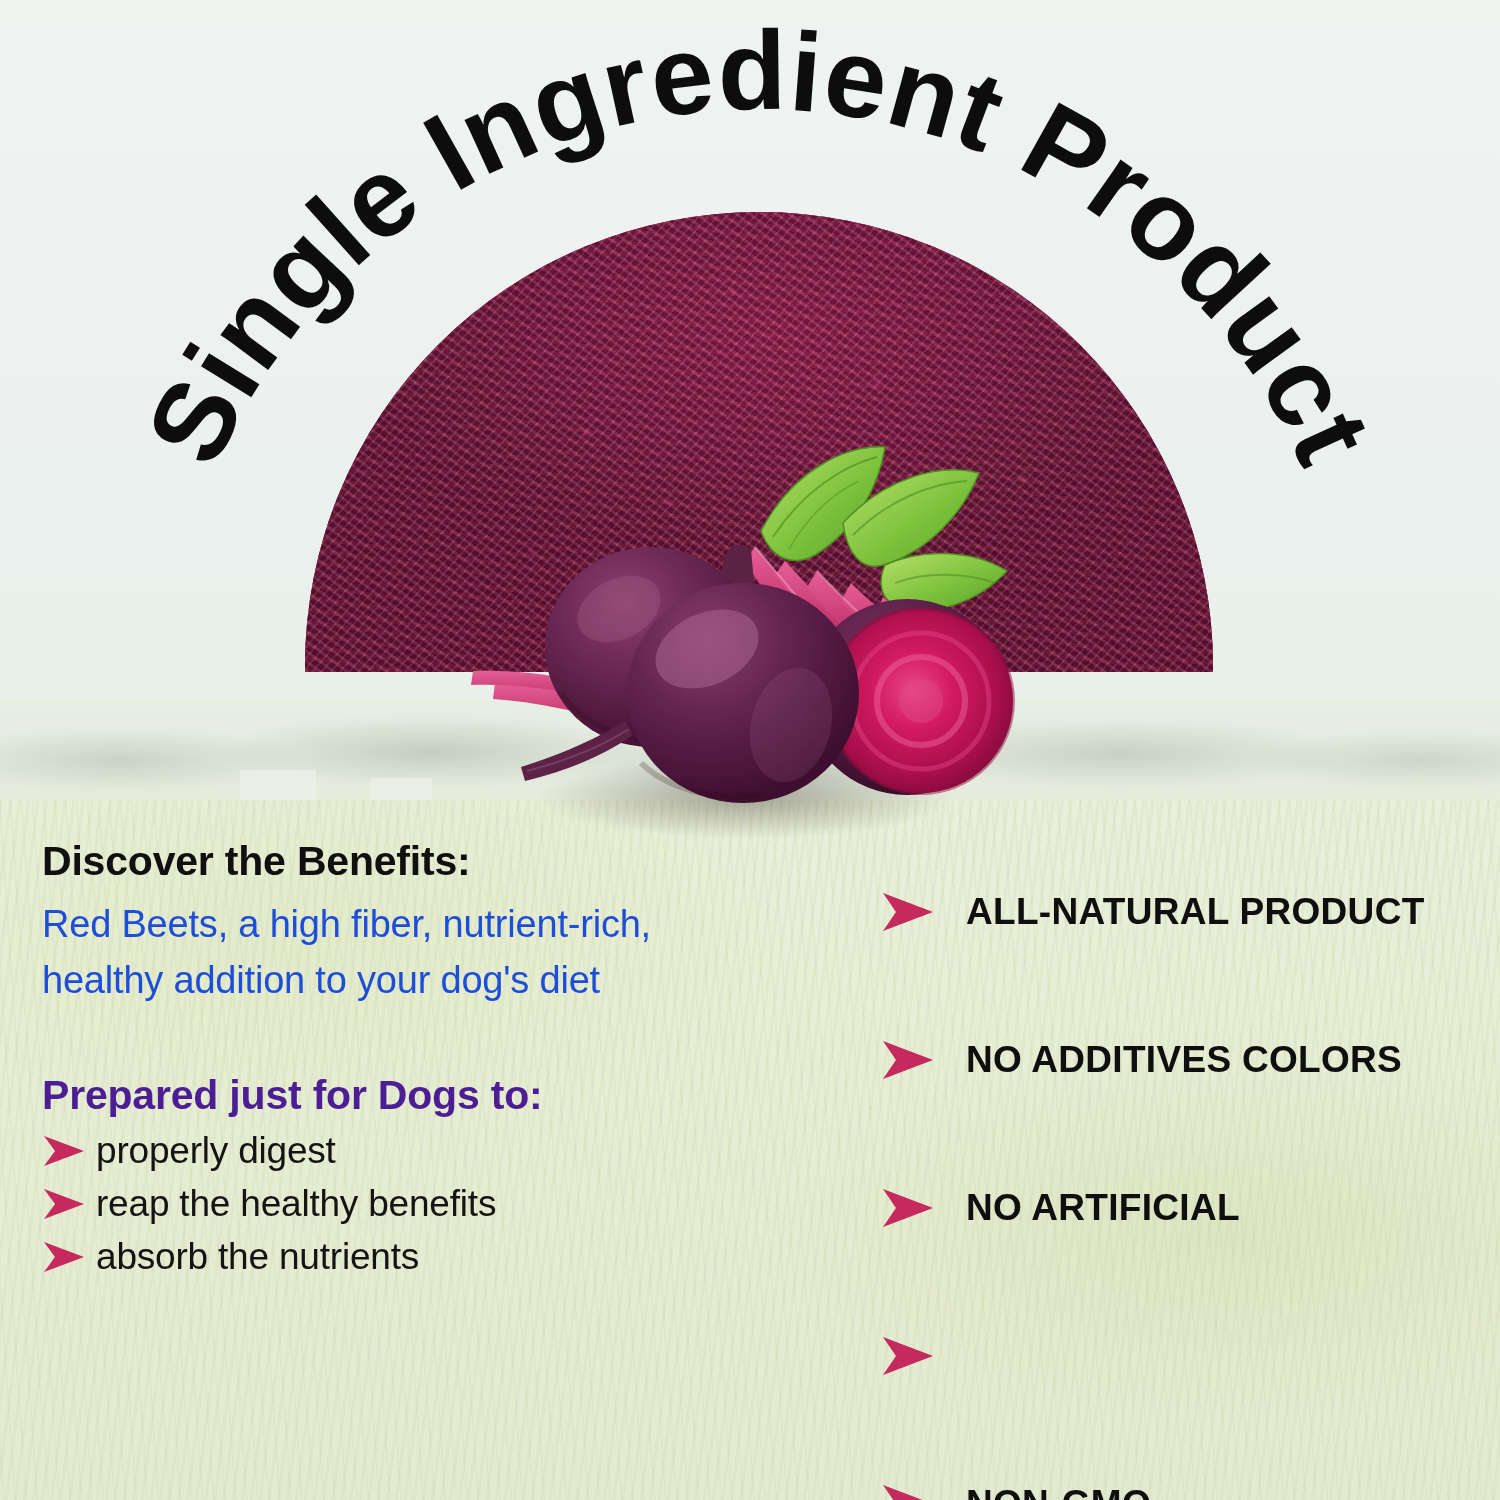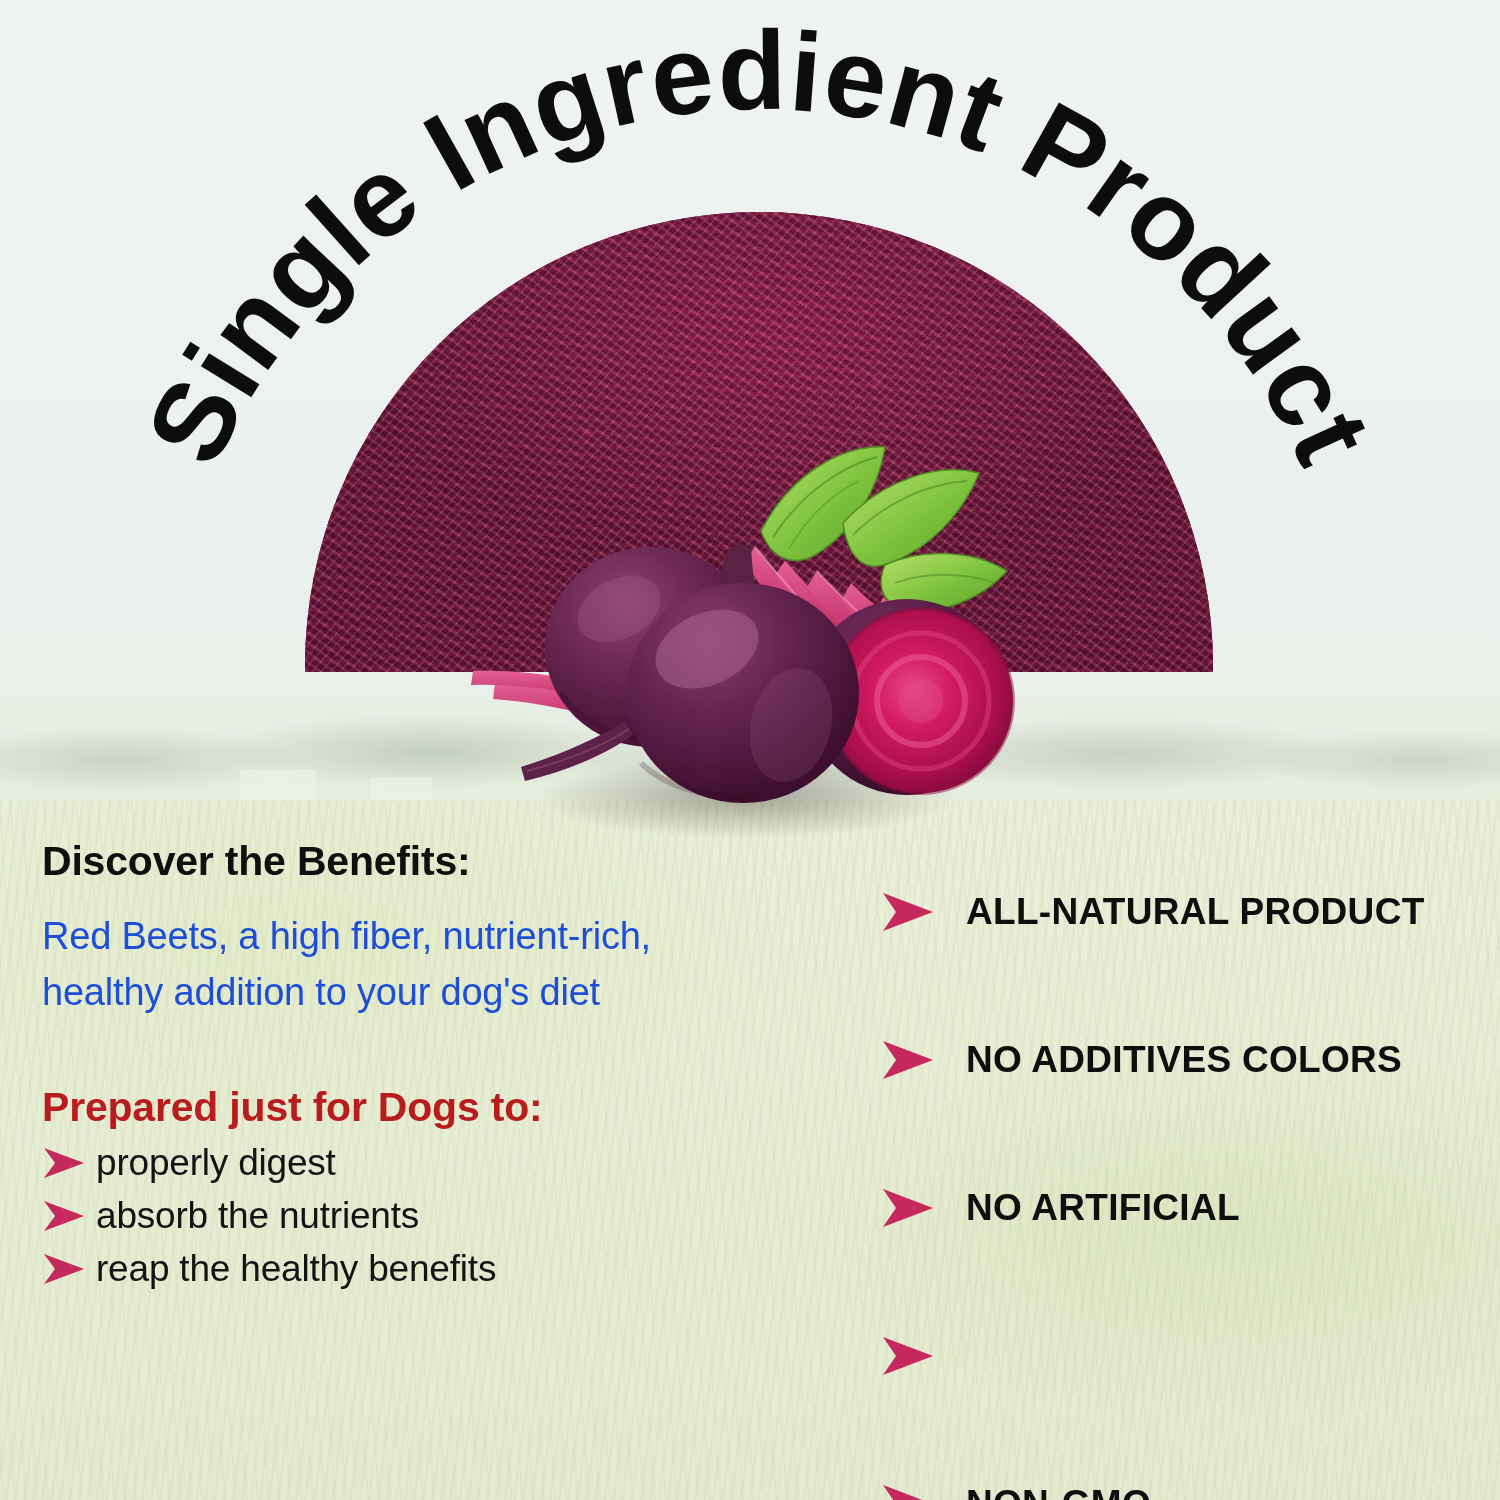--- a/index.html
+++ b/index.html
@@ -88,28 +88,28 @@
   
   .beets{position:absolute;left:455px;top:425px;width:600px;height:420px;}
   .beets svg{width:100%;height:100%;display:block;}
 
   
   .col-left{position:absolute;left:42px;top:838px;width:720px;}
   .col-right{position:absolute;left:880px;top:838px;width:600px;}
 
   .h-bold{
     font-size:41px;font-weight:700;color:#101010;line-height:1.15;
-    margin:0 0 24px 0;letter-spacing:-.2px;
+    margin:0 0 12px 0;letter-spacing:-.2px;
   }
   .body-txt{
     font-size:38px;font-weight:400;color:#1d4ed8;line-height:1.46;
     margin:0;letter-spacing:-.2px;max-width:690px;
   }
   .sub-head{
-    font-size:41px;font-weight:700;color:#b91c1c;margin:0 0 6px 0;
+    font-size:41px;font-weight:700;color:#4c1d95;margin:0 0 6px 0;
     letter-spacing:-.2px;
   }
   .spacer{height:64px;}
 
   .li-row{display:flex;align-items:center;gap:10px;margin:11px 0;}
   .li-row .txt{font-size:37px;font-weight:400;color:#141414;letter-spacing:-.2px;}
 
   .arrow{flex:0 0 auto;display:block;}
   .arrow-sm{width:44px;height:34px;}
   .arrow-lg{width:56px;height:44px;}
@@ -259,28 +259,28 @@
       <svg class="arrow arrow-sm" viewBox="0 0 44 34">
         <path d="M2,2 L42,17 L2,32 L13,17 Z" fill="#c42a5e"></path>
       </svg>
       <span class="txt">properly digest</span>
     </div>
 
     <div class="li-row">
       <svg class="arrow arrow-sm" viewBox="0 0 44 34">
         <path d="M2,2 L42,17 L2,32 L13,17 Z" fill="#c42a5e"></path>
       </svg>
-      <span class="txt">absorb the nutrients</span>
+      <span class="txt">reap the healthy benefits</span>
     </div>
 
     <div class="li-row">
       <svg class="arrow arrow-sm" viewBox="0 0 44 34">
         <path d="M2,2 L42,17 L2,32 L13,17 Z" fill="#c42a5e"></path>
       </svg>
-      <span class="txt">reap the healthy benefits</span>
+      <span class="txt">absorb the nutrients</span>
     </div>
   </div>
 
   <div class="col-right">
 
     <div class="feat-row">
       <svg class="arrow arrow-lg" viewBox="0 0 56 44">
         <path d="M3,3 L53,22 L3,41 L16,22 Z" fill="#c42a5e"></path>
       </svg>
       <span class="txt">ALL-NATURAL PRODUCT</span>

